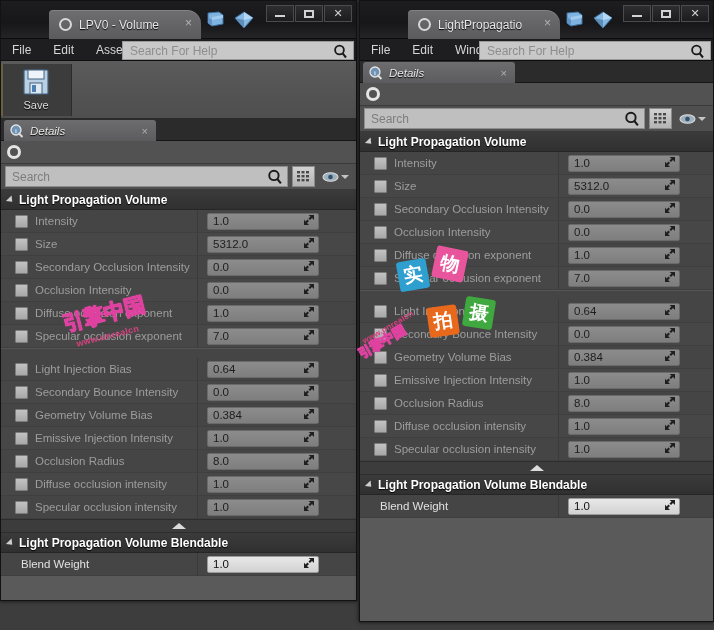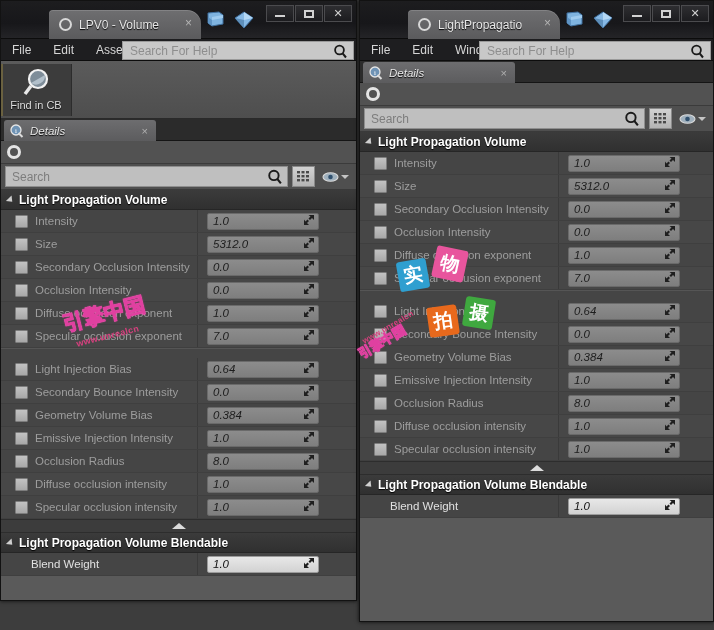--- a/index.html
+++ b/index.html
@@ -210,23 +210,23 @@
     width: 13px; height: 13px;
     background: linear-gradient(#c2c2c2, #a8a8a8);
     border: 1px solid #7d7d7d;
     border-radius: 1px;
     margin-right: 7px; flex: none;
   }
   .plabel {
     color: #9d9d9d; font-size: 11.5px;
     white-space: nowrap;
   }
-  .plabel.bright { color: #e0e0e0; margin-left: 10px; }
+  .plabel.bright { color: #e0e0e0; }
   .pright {
-    position: absolute; display: flex; align-items: center; font-style: italic;
+    position: absolute; display: flex; align-items: center;
   }
   .numfield {
     height: 17px;
     background: linear-gradient(#8c8c8c, #7e7e7e);
     border: 1px solid #6a6a6a;
     border-radius: 2px;
     display: flex; align-items: center; justify-content: space-between;
     padding: 0 3px 0 5px;
     position: relative;
   }
@@ -330,25 +330,26 @@
             <line x1="9.6" y1="9.3" x2="13" y2="13.5" stroke="#1a1a1a" stroke-width="2"></line>
           </svg>
       </span>
     </div>
   </div>
 
   <div class="toolbar">
     <div class="tb-group">
       <div class="tb-btn">
         <svg width="32" height="30" viewBox="0 0 32 30">
-          <circle cx="18" cy="11" r="9" fill="#7e8d99" stroke="#f2f2f2" stroke-width="2.2"></circle>
-          <path d="M11 15 A9 9 0 0 0 25 7 Z" fill="#c9d6e0" opacity=".7"></path>
-          <line x1="11" y1="18" x2="5" y2="26" stroke="#e8e8e8" stroke-width="3.5"></line>
+          <rect x="4" y="2" width="24" height="24" rx="1" fill="#b9cfe4" stroke="#44627e" stroke-width="1.2"></rect>
+          <rect x="8" y="2" width="16" height="9" fill="#eef4fa" stroke="#44627e" stroke-width="1"></rect>
+          <rect x="10" y="15" width="12" height="11" fill="#dfe9f3" stroke="#44627e" stroke-width="1"></rect>
+          <rect x="12" y="17" width="4" height="7" fill="#4d7fb0"></rect>
         </svg>
-        <span class="lbl">Find in CB</span>
+        <span class="lbl">Save</span>
       </div>
     </div>
   </div>
 
   <div class="dockstrip">
     <div class="dock-tab">
       <svg width="14" height="14" viewBox="0 0 14 14">
         <circle cx="6" cy="6" r="5" fill="#6f93b5" stroke="#e6e6e6" stroke-width="1.3"></circle>
         <text x="6" y="9" font-size="7" fill="#fff" text-anchor="middle" font-family="Liberation Serif, serif">i</text>
         <line x1="8.5" y1="9" x2="12.5" y2="13" stroke="#dcdcdc" stroke-width="2"></line>

